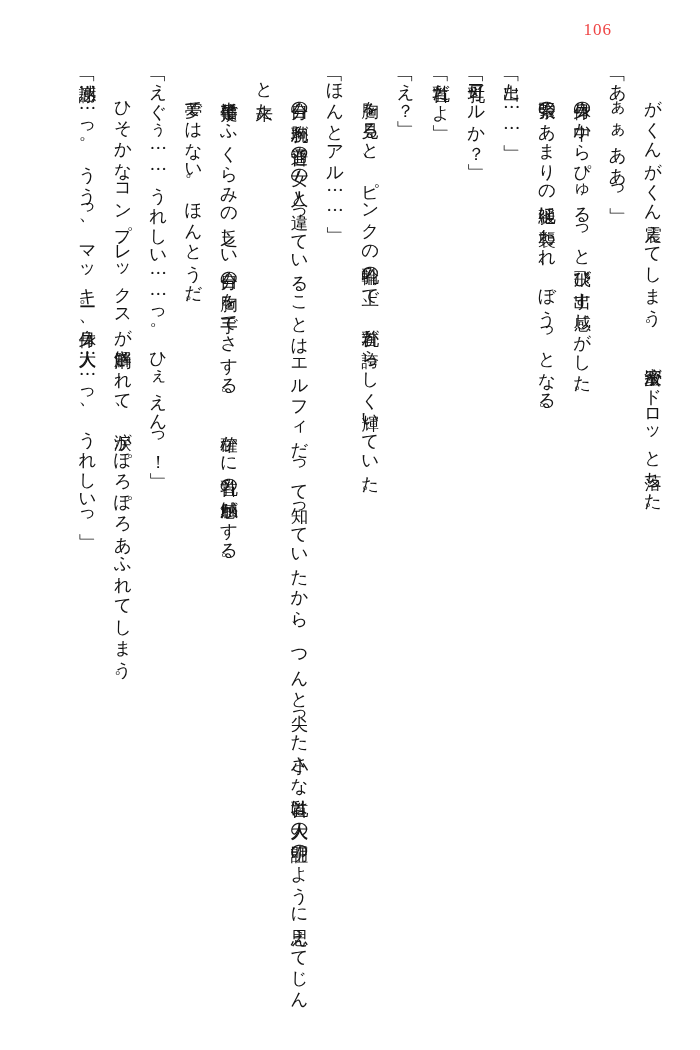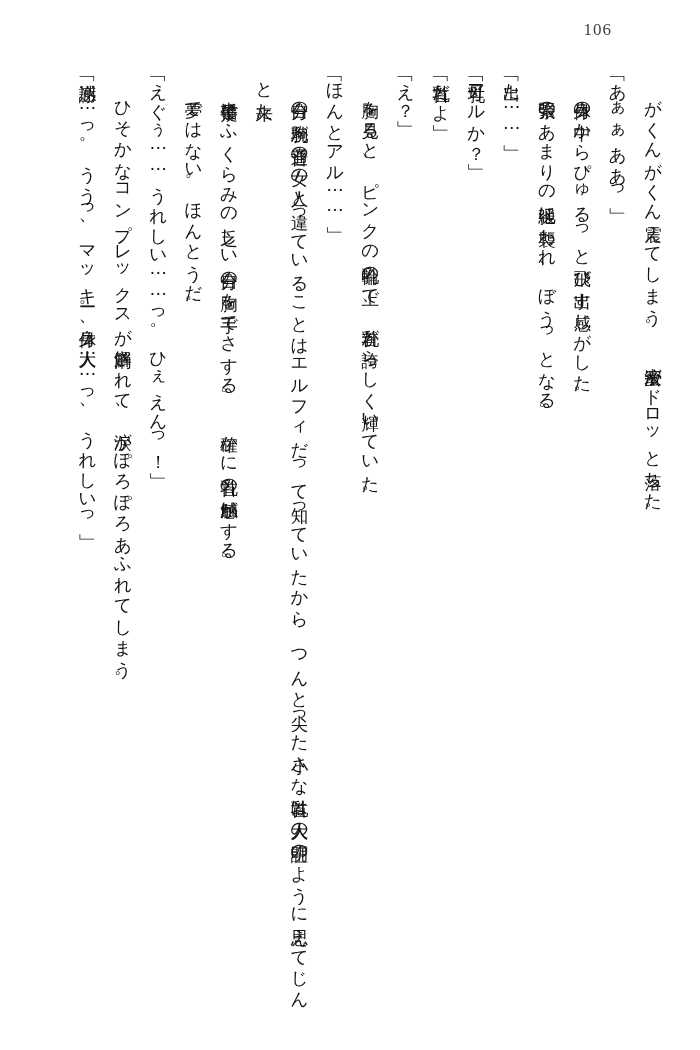--- a/index.html
+++ b/index.html
@@ -19,21 +19,21 @@
     width: 700px;
     height: 1050px;
     box-sizing: border-box;
   }
   .page-number {
     position: absolute;
     top: 20px;
     right: 88px;
     font-size: 17px;
     font-family: "Liberation Serif", "DejaVu Serif", serif;
-    color: #404040;
+    color: #ef4444;
     letter-spacing: 1px;
   }
   .text-body {
     position: absolute;
     top: 70px;
     right: 30px;
     left: 30px;
     height: 930px;
     writing-mode: vertical-rl;
     text-orientation: upright;

